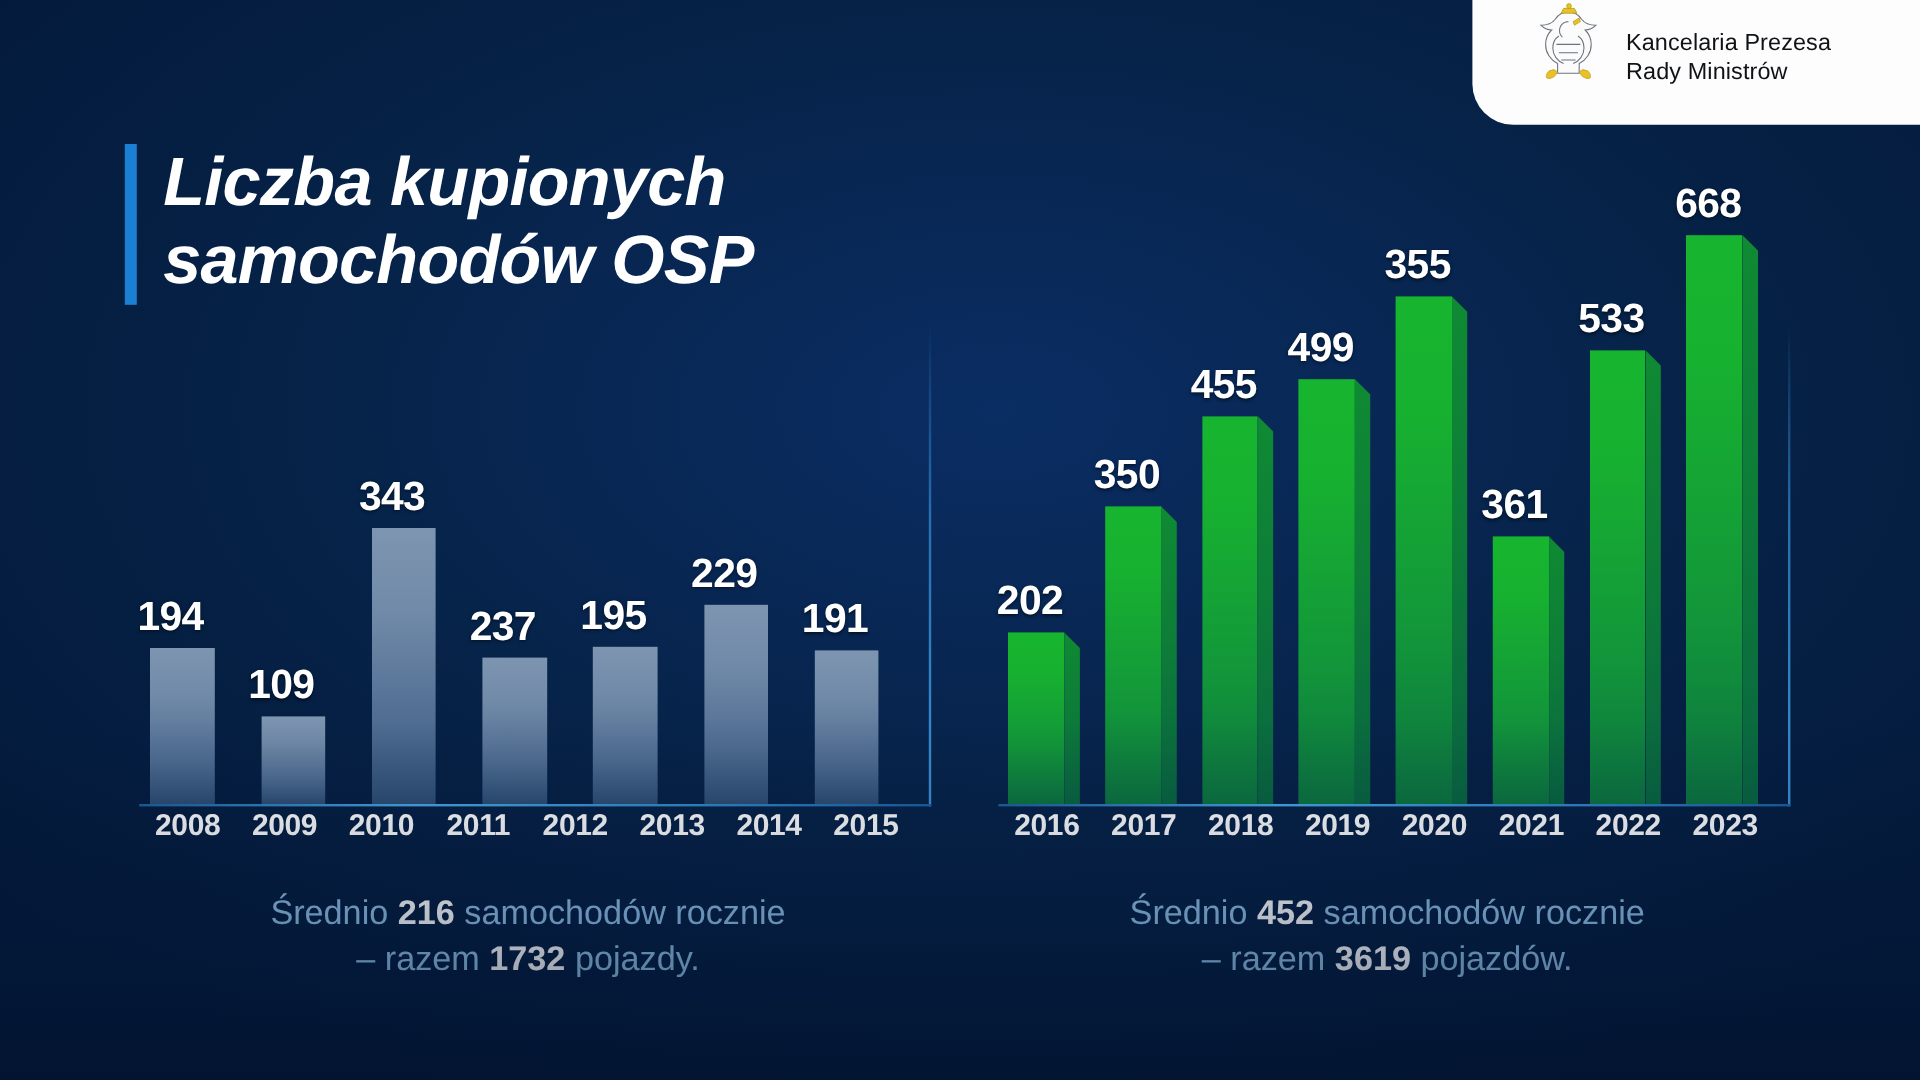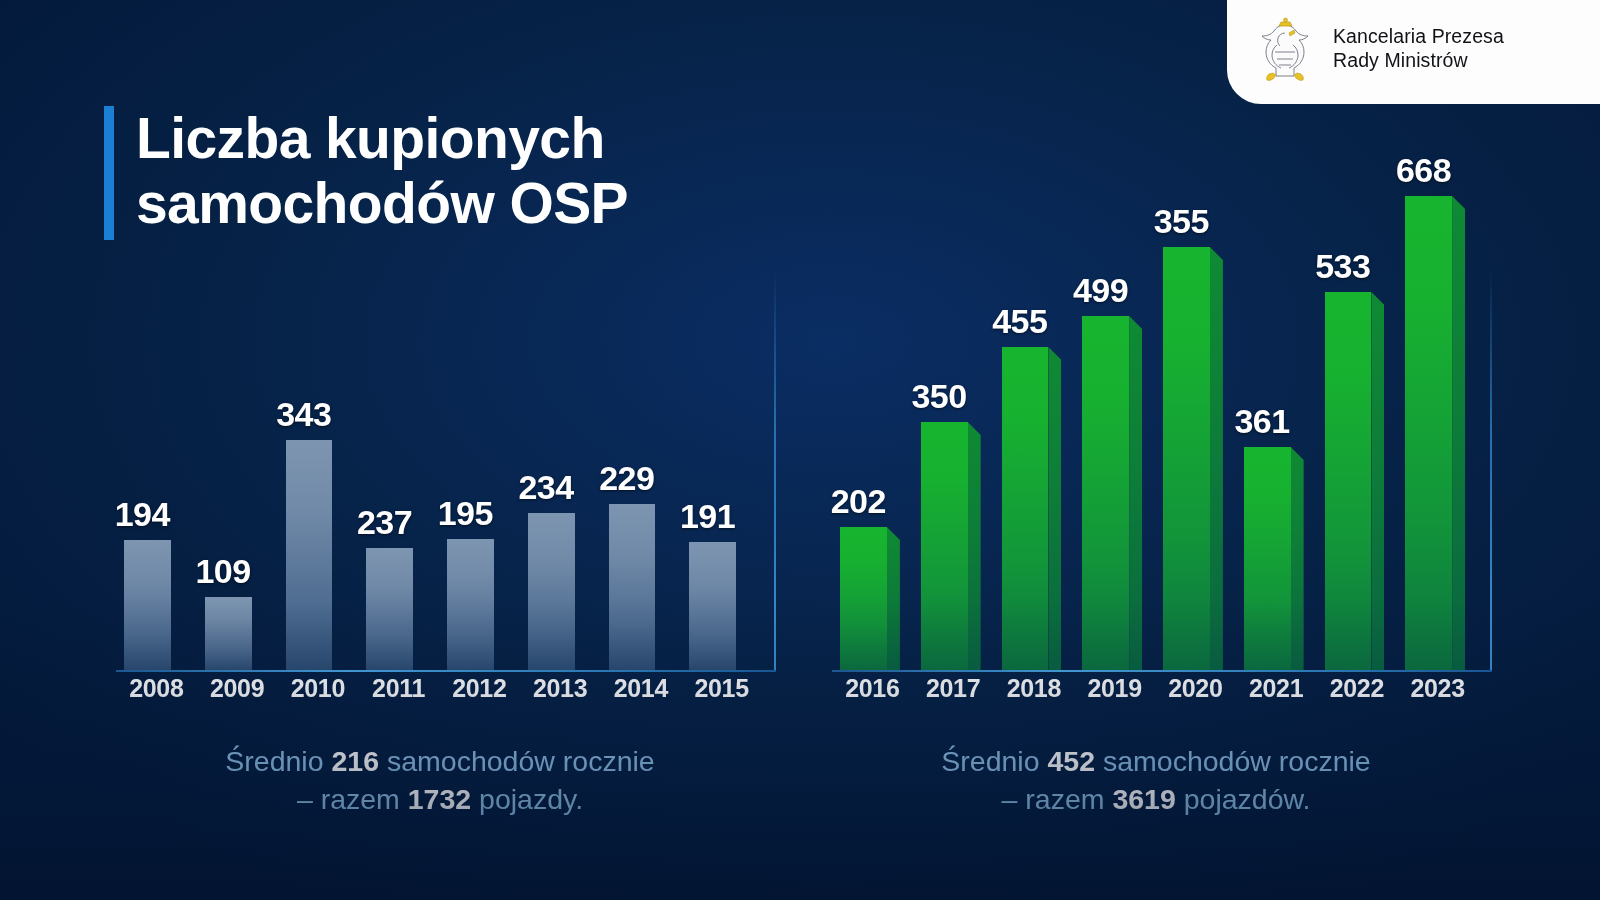--- a/index.html
+++ b/index.html
@@ -15,34 +15,34 @@
     width:1600px; height:900px;
     background:
       radial-gradient(ellipse 1100px 620px at 52% 38%, #0a2d63 0%, #062247 55%, #03193a 100%);
   }
   
   #logo {
     position:absolute; top:0; left:1227px;
     width:373px; height:104px;
     background:#fdfdfd;
     border-bottom-left-radius:34px;
-    display:flex; align-items:center;
-    padding-left:26px;
+    display:flex; 
+    padding-left:48px;
   }
   #logo .eagle { width:64px; height:74px; flex:0 0 auto; margin-right:16px; }
   #logo .ltext { display:flex; flex-direction:column; justify-content:center; }
   #logo .ltext .l1, #logo .ltext .l2 {
     font-size:19.5px; color:#101216; line-height:1.22; letter-spacing:.1px; white-space:nowrap;
   }
   #logo .rules { margin-top:6px; width:178px; }
   #logo .rules .gray { height:1.5px; background:#8e9096; }
   #logo .rules .red  { height:5px; background:#d4182b; margin-top:3px; }
 
   
-  #titlewrap { position:absolute; left:104px; top:106px; display:flex; }
+  #titlewrap { position:absolute; left:104px; top:120px; display:flex;font-style:italic; }
   #accentbar { width:10px; height:134px; background:#1b7fd4; flex:0 0 auto; }
   #title {
     margin-left:22px; color:#ffffff; font-weight:bold;
     font-size:57px; line-height:1.14; letter-spacing:-0.6px; white-space:pre-line;
   }
 
   
   .chart { position:absolute; top:150px; height:700px; }
   #chart-left  { left:104px;  width:672px; }
   #chart-right { left:820px;  width:672px; }
@@ -183,27 +183,20 @@
             </div>
           </div>
         <div class="slot">
             <div class="bar blue" style="height:131px">
               <span class="face"></span>
               <span class="side"></span>
               <span class="vlabel">195</span>
             </div>
           </div>
         <div class="slot">
-            <div class="bar blue" style="height:157px">
-              <span class="face"></span>
-              <span class="side"></span>
-              <span class="vlabel">234</span>
-            </div>
-          </div>
-        <div class="slot">
             <div class="bar blue" style="height:166px">
               <span class="face"></span>
               <span class="side"></span>
               <span class="vlabel">229</span>
             </div>
           </div>
         <div class="slot">
             <div class="bar blue" style="height:128px">
               <span class="face"></span>
               <span class="side"></span>

